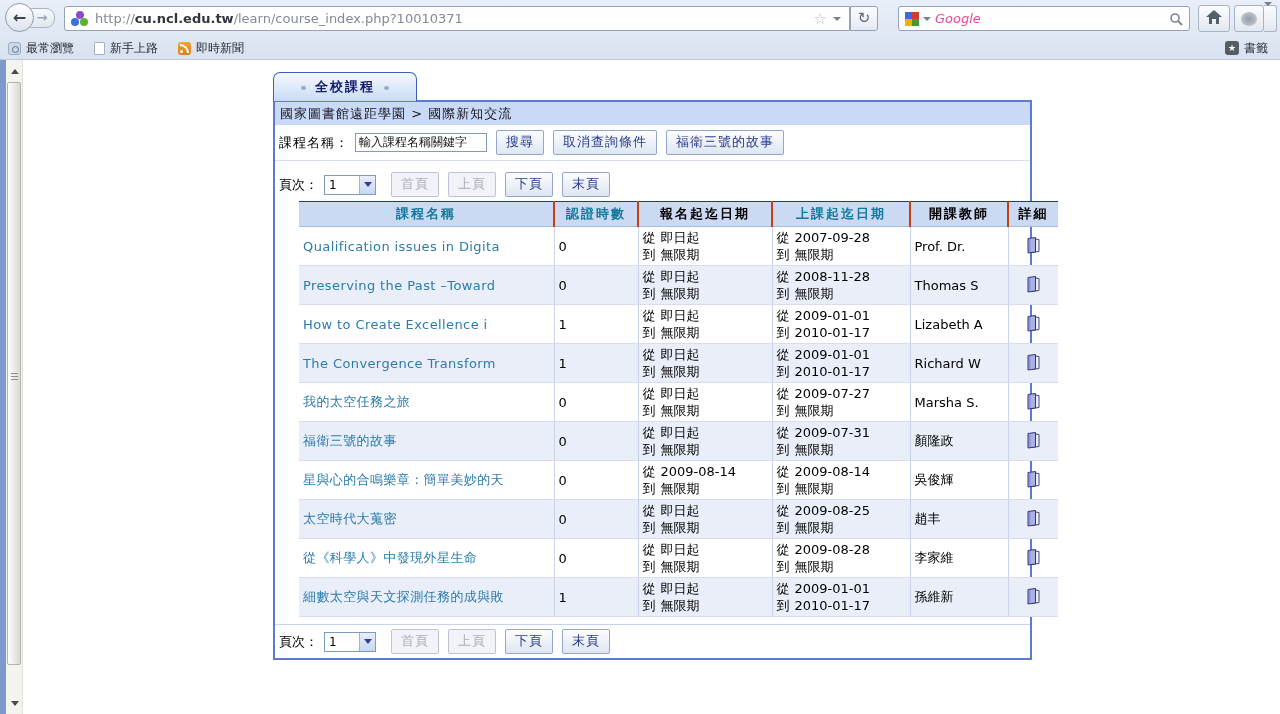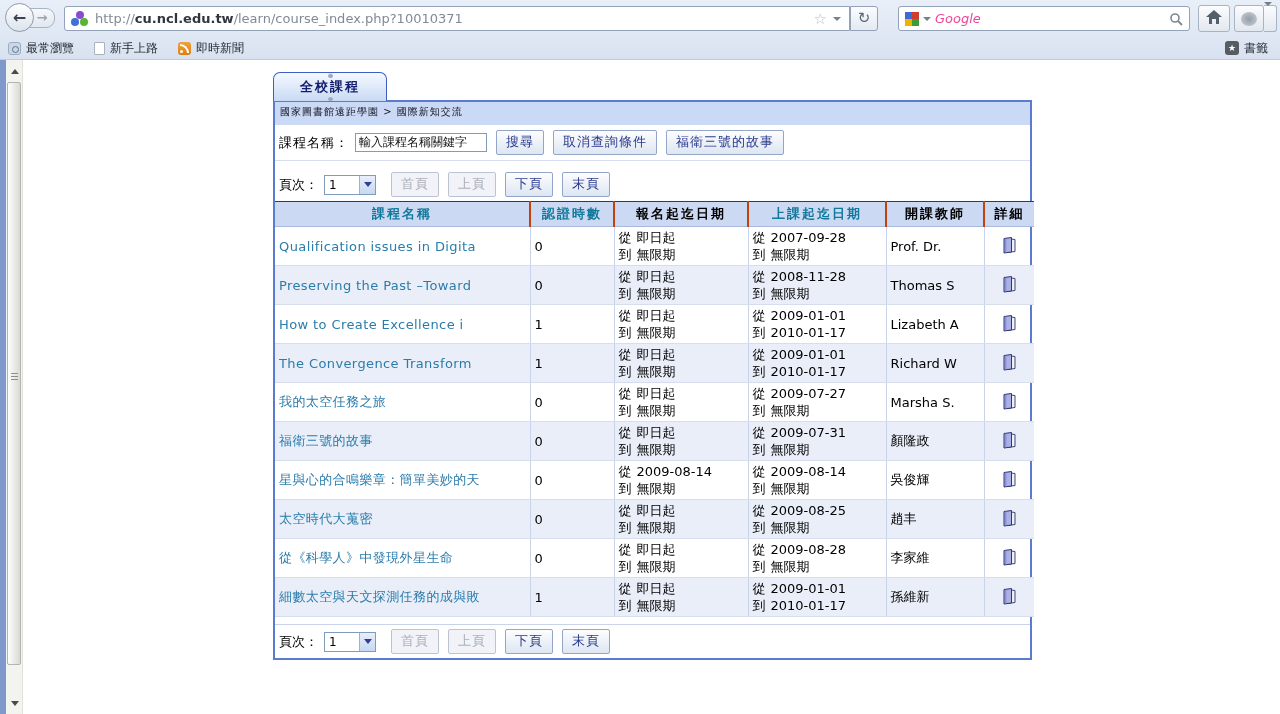--- a/index.html
+++ b/index.html
@@ -77,48 +77,48 @@
     border-right:4px solid transparent; border-bottom:5px solid #4a4a46; }
   .tri-down { width:0; height:0; margin:6px auto; border-left:4px solid transparent;
     border-right:4px solid transparent; border-top:5px solid #4a4a46; }
   .vs-thumb { position:absolute; left:1px; top:22px; width:14px; height:583px; border-radius:2px;
     border:1px solid #b4b4ae; background:linear-gradient(90deg,#fdfdfd,#d9d9d4); }
   .vs-grip { position:absolute; left:3px; top:290px; width:7px; height:7px;
     border-top:1px solid #8f8f89; border-bottom:1px solid #8f8f89; }
   .vs-grip::after { content:""; display:block; margin-top:2px; border-top:1px solid #8f8f89; width:7px; }
 
   
-  .tab { position:absolute; left:273px; top:72px; height:29px; padding:0 26px; z-index:2;
+  .tab { position:absolute; left:273px; top:72px; height:29px; padding:0 18px; z-index:2;
     border:1px solid #3f5fc0; border-bottom:none; border-radius:7px 7px 0 0;
     background:linear-gradient(#f5f9fe,#c9daf5); display:flex; align-items:center;
-    font-size:13px; font-weight:bold; color:#141d6e; letter-spacing:2px;flex-direction:column; }
+    font-size:13px; font-weight:bold; color:#141d6e; letter-spacing:2px; }
   .tab-dot { width:5px; height:5px; border-radius:50%; background:#98a8c6;
     box-shadow:inset 0 1px 0 #e8eef8; margin:0 9px; }
   .box { position:absolute; left:273px; top:100px; width:759px; border:2px solid #5a7bd0; background:#fff; }
 
-  .crumb { height:23px; background:#c9d9f6; font-size:10px; color:#15151f;
+  .crumb { height:23px; background:#c9d9f6; font-size:13px; color:#15151f;
     padding:3px 5px; letter-spacing:1px; }
   .searchrow { padding:5px 4px; border-bottom:1px solid #d7dff0; display:flex; align-items:center; font-size:13px; }
   .searchrow label { letter-spacing:1px; margin-right:6px; }
   .txt-input { width:132px; height:19px; border:1px solid #7f9db9; font-size:12px; padding:1px 3px;
     font-family:inherit; color:#111; }
   .pbtn { margin-left:9px; padding:2px 9px 3px; font-size:13px; color:#2a3a8c; letter-spacing:1px;
     background:linear-gradient(#fdfdfe,#dde6f2); border:1px solid #94a6c8; border-radius:2px; cursor:pointer;
     font-family:inherit; }
   .pagerow { padding:4px; display:flex; align-items:center; font-size:13px;margin-top:7px; }
   .pagerow.bottom { border-top:1px solid #c9d3ea; }
   .sel { display:inline-flex; margin:0 6px; width:52px; height:20px; border:1px solid #7f9db9; background:#fff; }
   .sel .val { flex:1; font-size:12px; padding:2px 4px; }
   .sel .arrow { width:16px; background:linear-gradient(#e8eefb,#c6d8f3); border-left:1px solid #9fb0d0;
     display:flex; align-items:center; justify-content:center; }
   .sel .arrow i { width:0; height:0; border-left:4px solid transparent; border-right:4px solid transparent;
     border-top:5px solid #2f3f8f; }
   .pbtn.disabled { color:#a9aeb8; border-color:#bcc4d4; background:#f1f3f8; }
 
-  table.courses { border-collapse:collapse; width:100%; table-layout:fixed; }
+  table.courses { border-collapse:collapse; width:100%; table-layout:fixed;margin-left:24px; }
   .courses col.c1{width:255px;} .courses col.c2{width:84px;} .courses col.c3{width:134px;}
   .courses col.c4{width:138px;} .courses col.c5{width:98px;} .courses col.c6{width:50px;}
   .courses th { height:25px; background:#ccd9f2; border-top:1px solid #24349a;
     border-bottom:1px solid #a9b8dc; border-left:2px solid #c2410c;
     font-size:13px; font-weight:bold; letter-spacing:2px; text-align:center; }
   .courses th:first-child { border-left:none; }
   .courses th.teal { color:#13799c; }
   .courses th.dark { color:#000; }
   .courses td { height:38px; border-bottom:1px solid #d6deee; border-left:1px solid #c9d3ea;
     font-size:13px; color:#000; padding:2px 4px; overflow:hidden; vertical-align:middle; }

